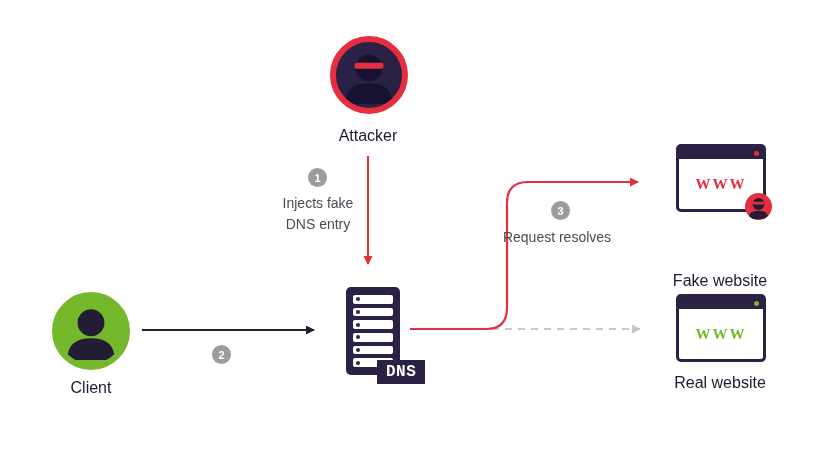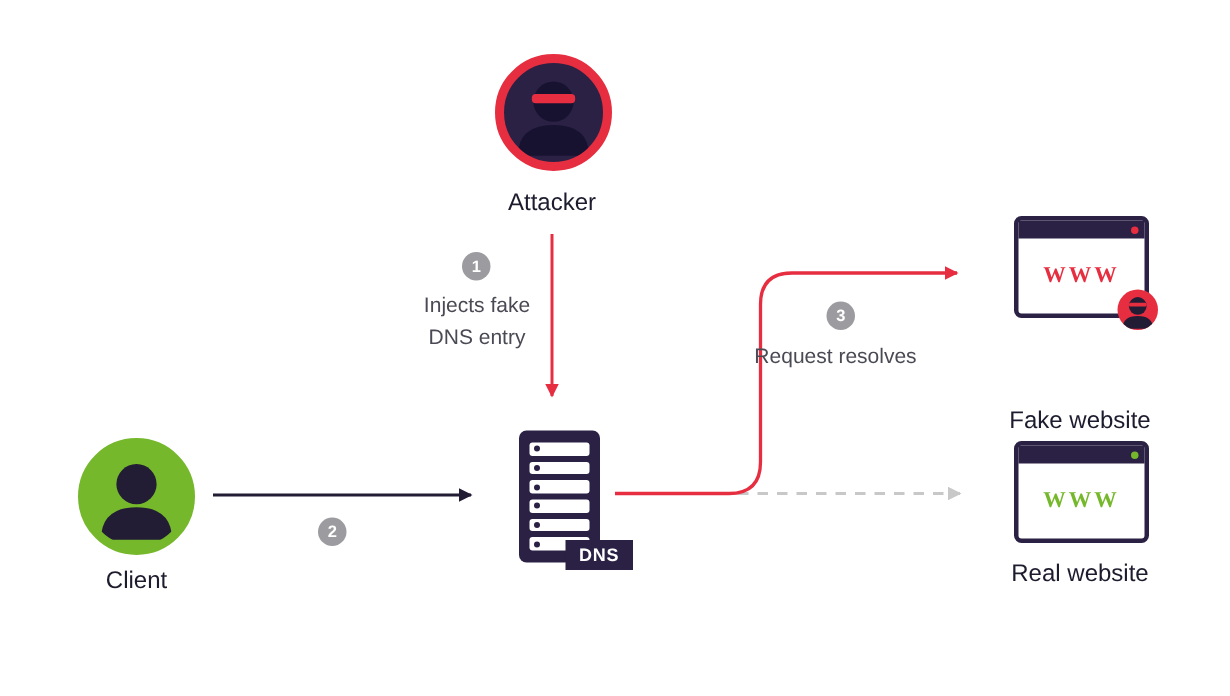--- a/index.html
+++ b/index.html
@@ -63,22 +63,23 @@
     display: flex; flex-direction: column; gap: 4px; padding: 8px 7px;
   }
   .server-slot { flex: 1; background: #fff; border-radius: 2px; position: relative; }
   .server-slot::after {
     content: ""; position: absolute; left: 3px; top: 50%;
     transform: translateY(-50%); width: 4px; height: 4px;
     border-radius: 50%; background: var(--navy);
   }
   .dns-badge {
     left: 377px; top: 360px; background: var(--navy); color: #fff;
-    font-size: 12px; font-weight: bold; letter-spacing: 0.5px;
+    font-size: 16px; font-weight: bold; letter-spacing: 0.5px;
     padding: 3px 9px;
+    font-family: Liberation Mono, monospace;
   }
 
   
   .browser {
     width: 90px; height: 68px; background: #fff;
     border: 3px solid var(--navy); border-radius: 5px;
   }
   .fake-browser { left: 676px; top: 144px; }
   .real-browser { left: 676px; top: 294px; }
   .browser-bar {

